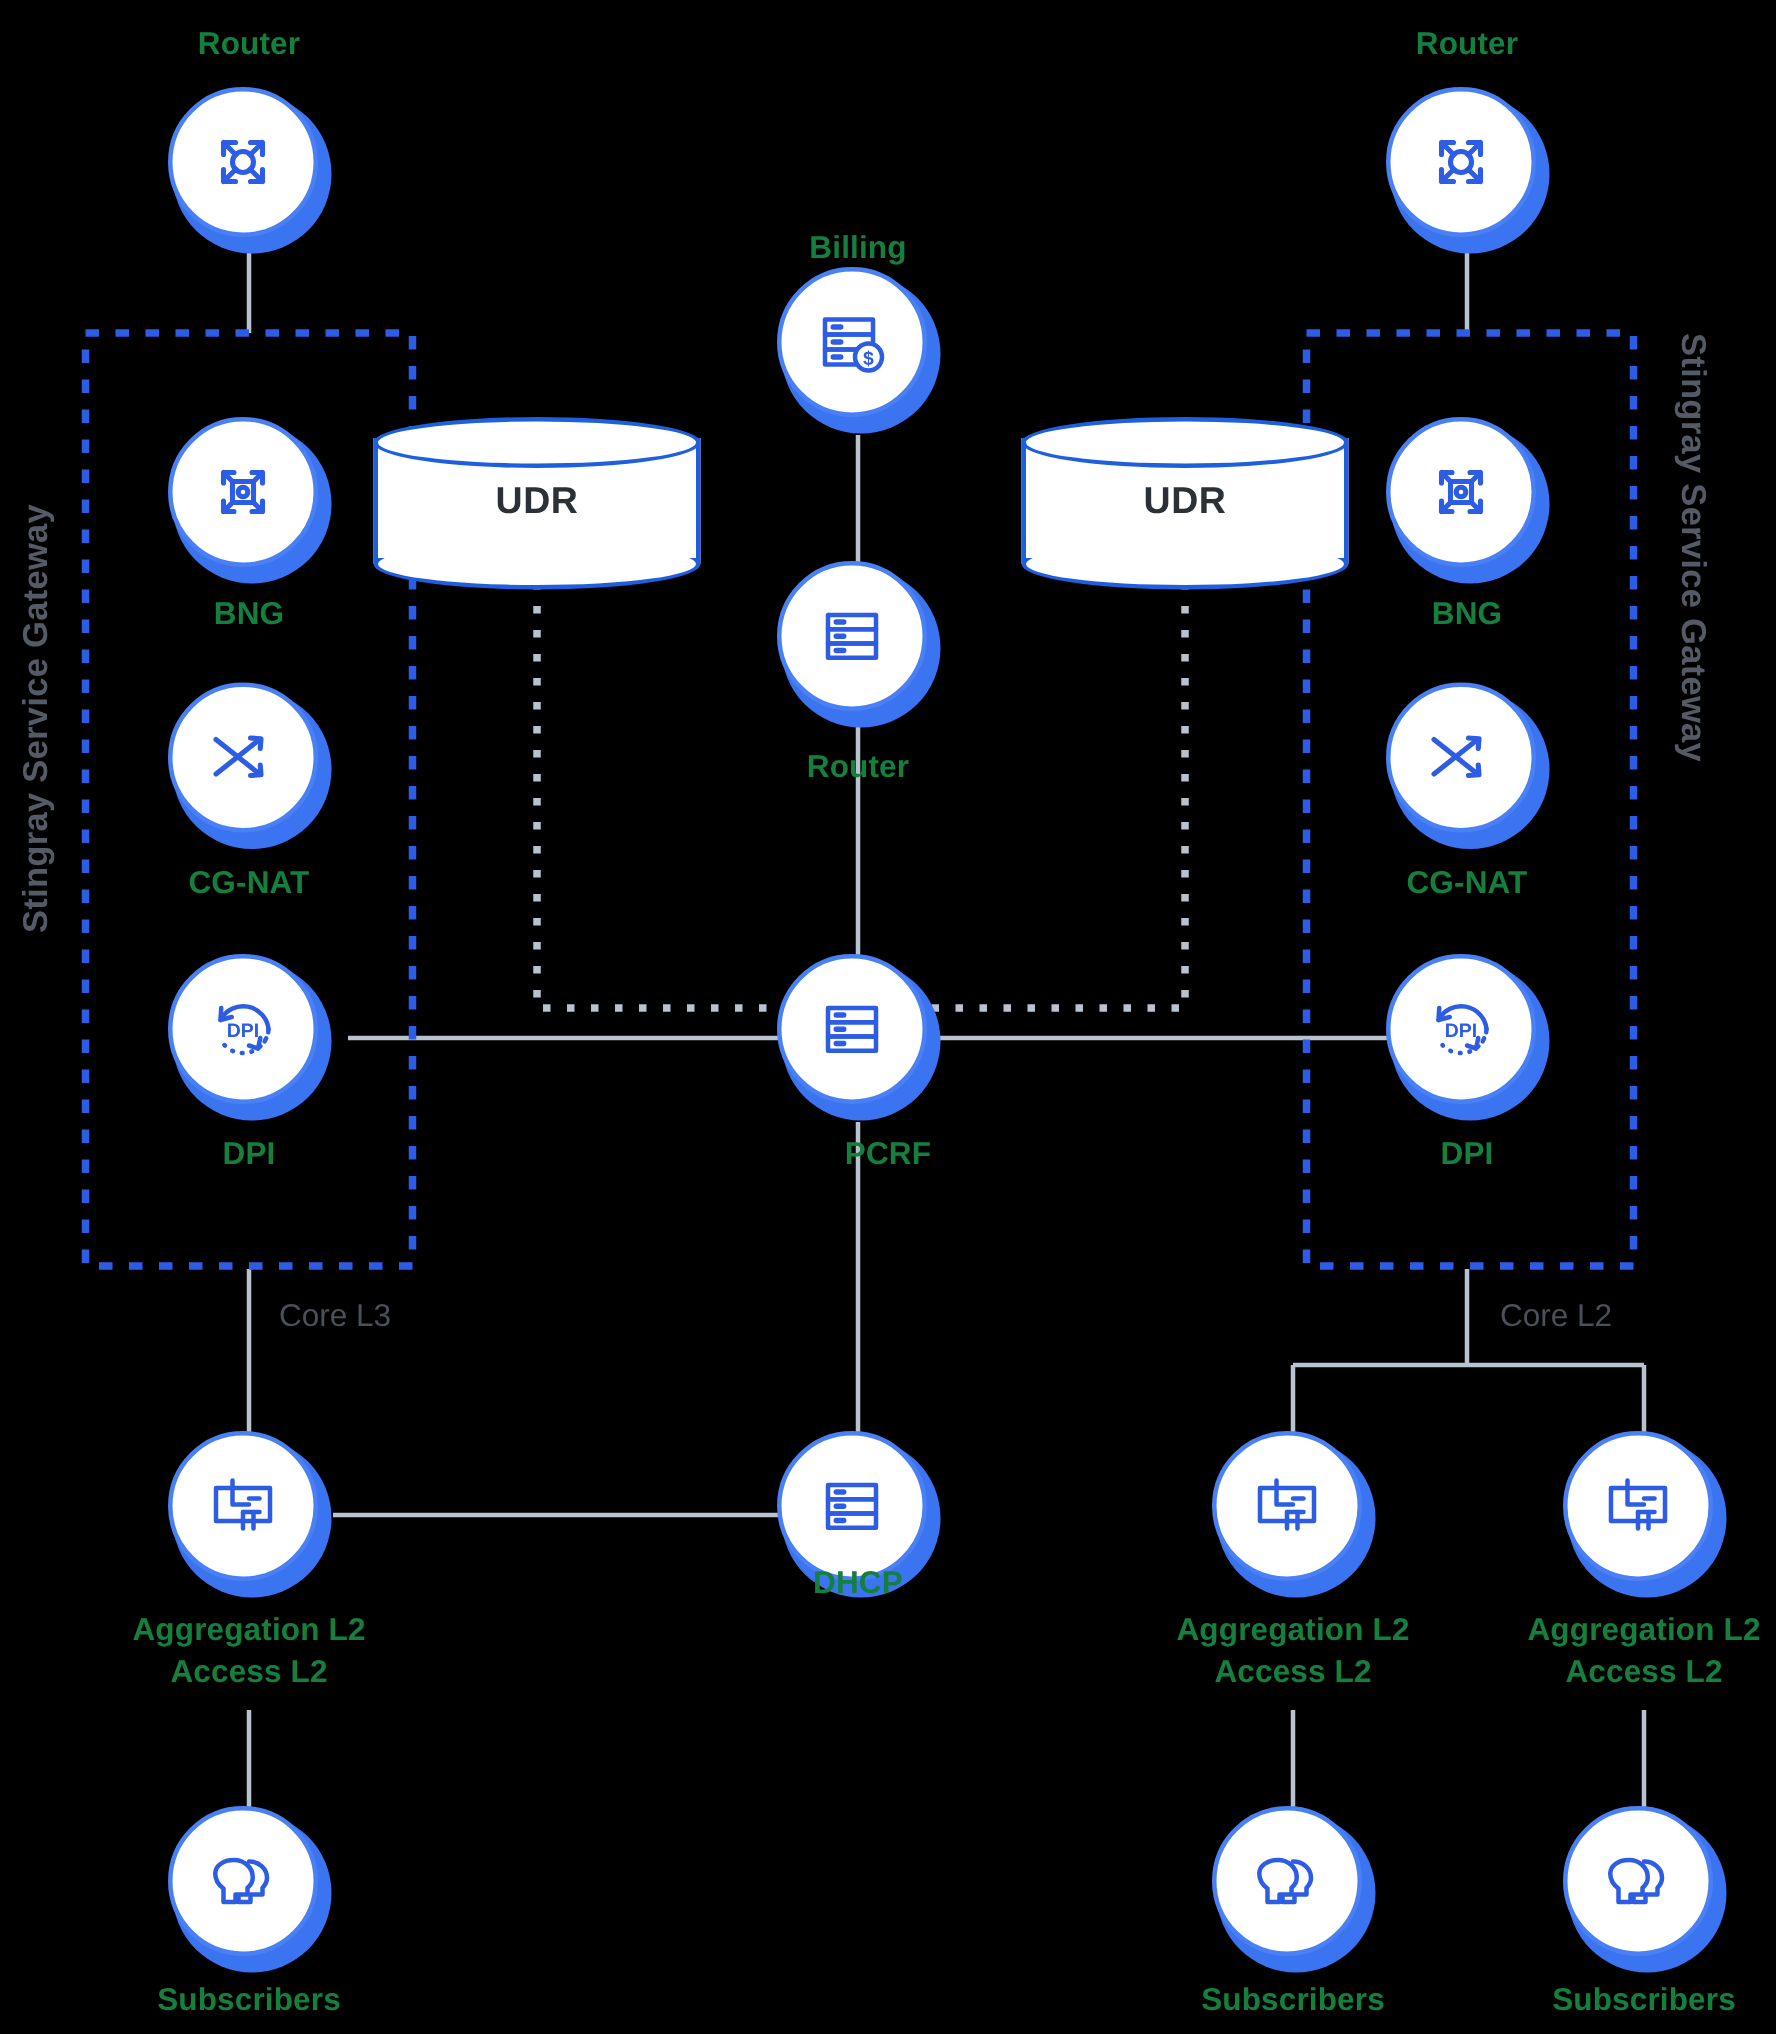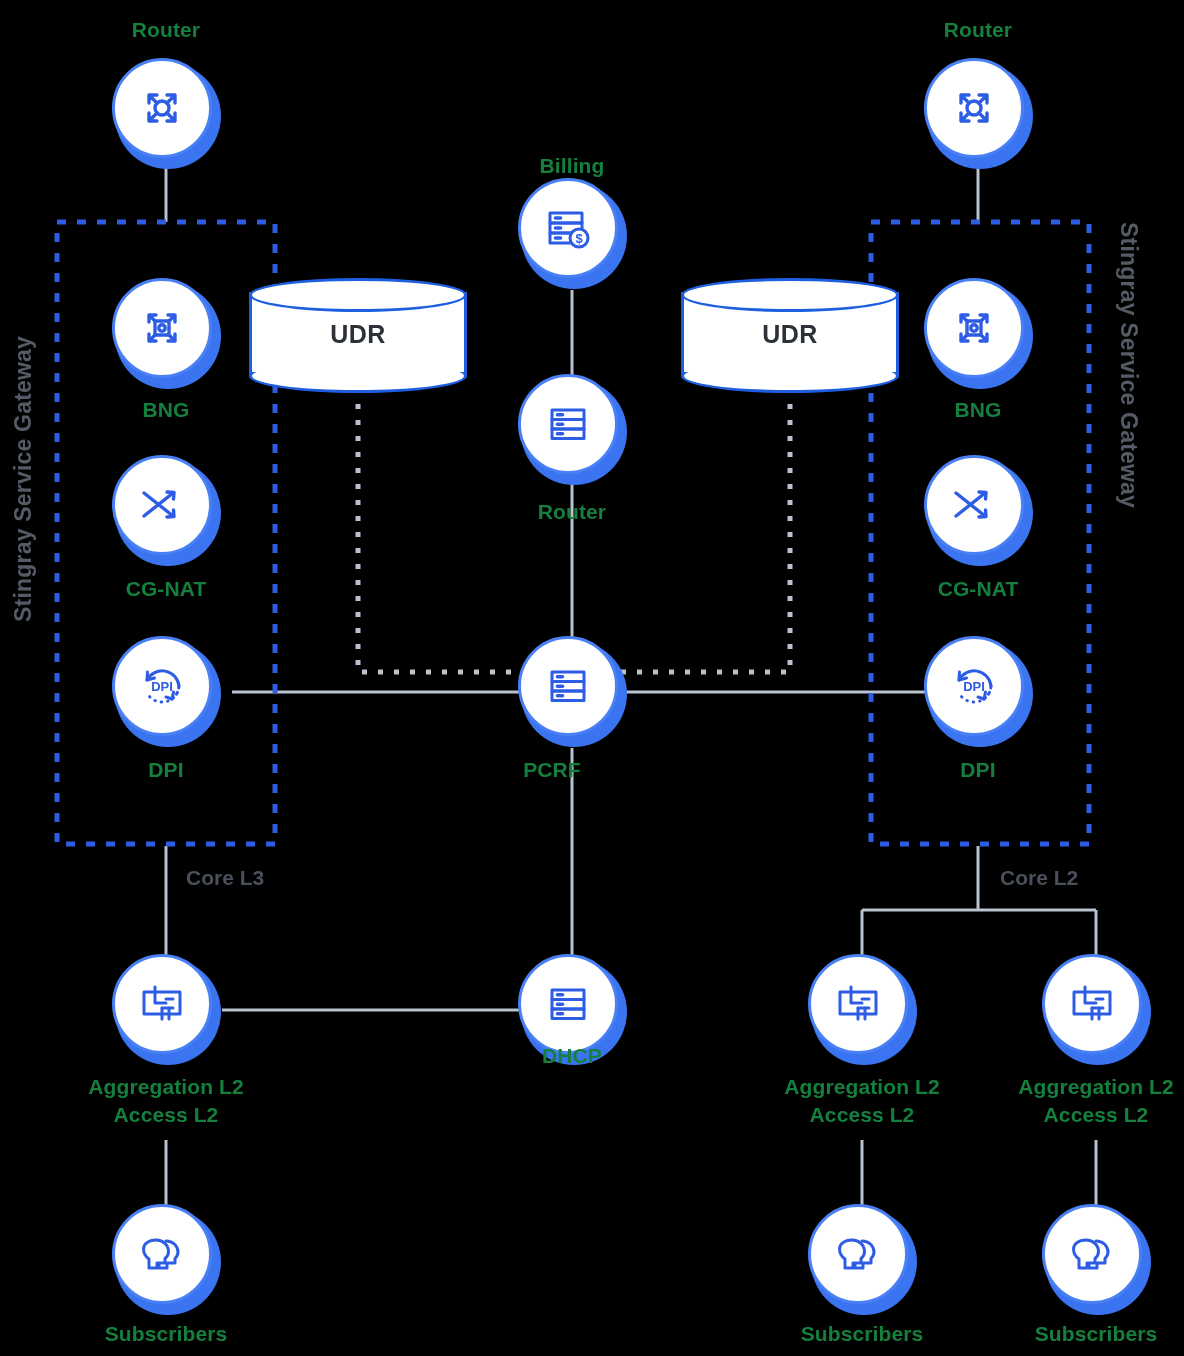--- a/index.html
+++ b/index.html
@@ -135,21 +135,21 @@
     transform-origin: left top;
   }
   .gwlabel.right {
     transform: rotate(90deg);
     transform-origin: left top;
   }
   .edgelabel {
     position: absolute;
     color: #4a5059;
     font-size: 21px;
-    font-weight: 700;
+    font-weight: 400;
     white-space: nowrap;
   }
 </style>
 </head>
 <body>
 
 <div id="stage">
 
   <svg class="layer" viewBox="0 0 1184 1356">
     <g stroke="#b9c2cf" stroke-width="3" fill="none">
@@ -384,21 +384,21 @@
           <rect x="9" y="11" width="32" height="9.5"></rect>
           <rect x="9" y="20.5" width="32" height="9.5"></rect>
           <rect x="9" y="30" width="32" height="9.5"></rect>
           <path d="M14.5 15.7 L19.5 15.7" stroke-width="3.6" stroke-linecap="round"></path>
           <path d="M14.5 25.2 L19.5 25.2" stroke-width="3.6" stroke-linecap="round"></path>
           <path d="M14.5 34.7 L19.5 34.7" stroke-width="3.6" stroke-linecap="round"></path>
         </g>
       </svg>
     </div>
   </div>
-  <div class="nlabel" style="left:452px; top:756px; width:200px;">PCRF</div>
+  <div class="nlabel" style="left:492px; top:756px; width:200px;">PCRF</div>
 
   <div class="node" style="left:518px; top:954px;">
     <div class="ring"></div>
     <div class="disc">
       <svg width="50" height="50" viewBox="0 0 50 50">
         <g fill="none" stroke="#2d5ce5" stroke-width="3" stroke-linejoin="round">
           <rect x="9" y="11" width="32" height="9.5"></rect>
           <rect x="9" y="20.5" width="32" height="9.5"></rect>
           <rect x="9" y="30" width="32" height="9.5"></rect>
           <path d="M14.5 15.7 L19.5 15.7" stroke-width="3.6" stroke-linecap="round"></path>

